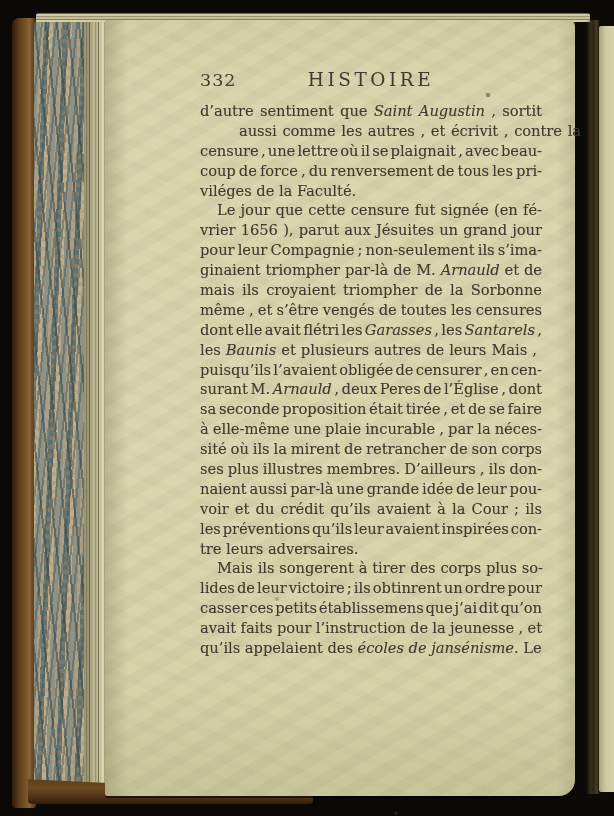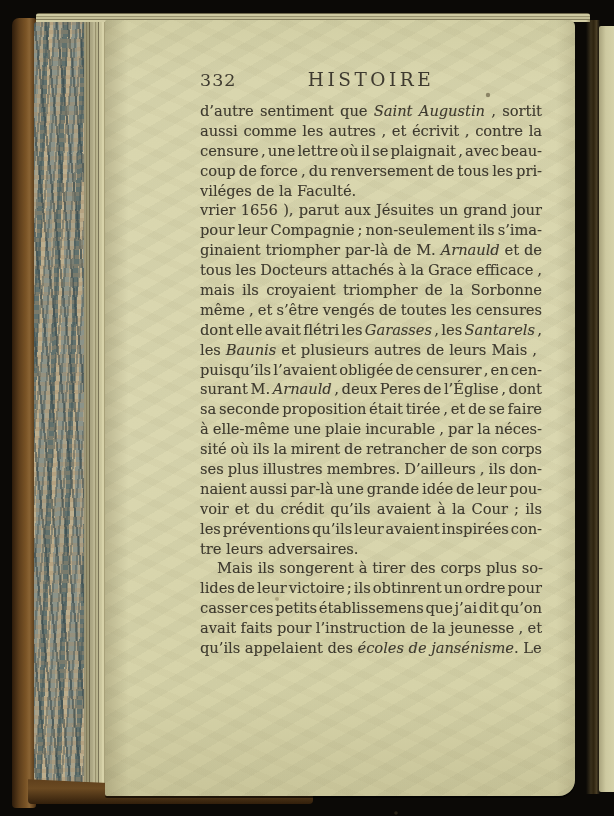--- a/index.html
+++ b/index.html
@@ -101,28 +101,28 @@
   <div class="page-top-stack"></div>
   <div class="bottom-cover"></div>
 
   <div class="main-page">
     <div class="folio">
       <span class="page-number">332</span>
       <div class="running-header">HISTOIRE</div>
     </div>
     <div class="text-block">
         <div class="line" style="display: block; word-spacing: 1.73177px;"><span>d’autre sentiment que </span><span class="it">Saint Augustin</span><span> , sortit</span></div>
-        <div class="line" style="display: block; word-spacing: 1.01736px;"><span>aussi comme les autres , et écrivit , contre la</span></div>
+        <div class="line" style="display: block; word-spacing: 1.01736px; margin-left: 39px;"><span>aussi comme les autres , et écrivit , contre la</span></div>
         <div class="line" style="display: block; word-spacing: -2.42344px;"><span>censure , une lettre où il se plaignait , avec beau-</span></div>
         <div class="line" style="display: block; word-spacing: -1.52778px;"><span>coup de force , du renversement de tous les pri-</span></div>
         <div class="line end" style="display: block;"><span>viléges de la Faculté.</span></div>
+        <div class="line indent" style="display: block; word-spacing: 0.632812px;"><span>Le jour que cette censure fut signée (en fé-</span></div>
         <div class="line" style="display: block; word-spacing: 0.626953px;"><span>vrier 1656 ), parut aux Jésuites un grand jour</span></div>
         <div class="line" style="display: block; word-spacing: -1.4974px;"><span>pour leur Compagnie ; non-seulement ils s’ima-</span></div>
         <div class="line" style="display: block; word-spacing: 0.279018px;"><span>ginaient triompher par-là de M. </span><span class="it">Arnauld</span><span> et de</span></div>
-        <div class="line" style="display: block; word-spacing: -0.689453px;"><span>tous les Docteurs attachés à la Grace efficace ,</span></div>
         <div class="line" style="display: block; word-spacing: 2.67188px;"><span>mais ils croyaient triompher de la Sorbonne</span></div>
         <div class="line" style="display: block; word-spacing: -0.525391px;"><span>même , et s’être vengés de toutes les censures</span></div>
         <div class="line" style="display: block; word-spacing: -2.25174px;"><span>dont elle avait flétri les </span><span class="it">Garasses</span><span> , les </span><span class="it">Santarels</span><span> ,</span></div>
         <div class="line" style="display: block; word-spacing: 0.421875px;"><span>les </span><span class="it">Baunis</span><span> et plusieurs autres de leurs Mais ,</span></div>
         <div class="line" style="display: block; word-spacing: -2.37946px;"><span>puisqu’ils l’avaient obligée de censurer , en cen-</span></div>
         <div class="line" style="display: block; word-spacing: -2.01562px;"><span>surant M. </span><span class="it">Arnauld</span><span> , deux Peres de l’Église , dont</span></div>
         <div class="line" style="display: block; word-spacing: -1.85069px;"><span>sa seconde proposition était tirée , et de se faire</span></div>
         <div class="line" style="display: block; word-spacing: -0.501953px;"><span>à elle-même une plaie incurable , par la néces-</span></div>
         <div class="line" style="display: block; word-spacing: -0.701389px;"><span>sité où ils la mirent de retrancher de son corps</span></div>
         <div class="line" style="display: block; word-spacing: -0.53125px;"><span>ses plus illustres membres. D’ailleurs , ils don-</span></div>

